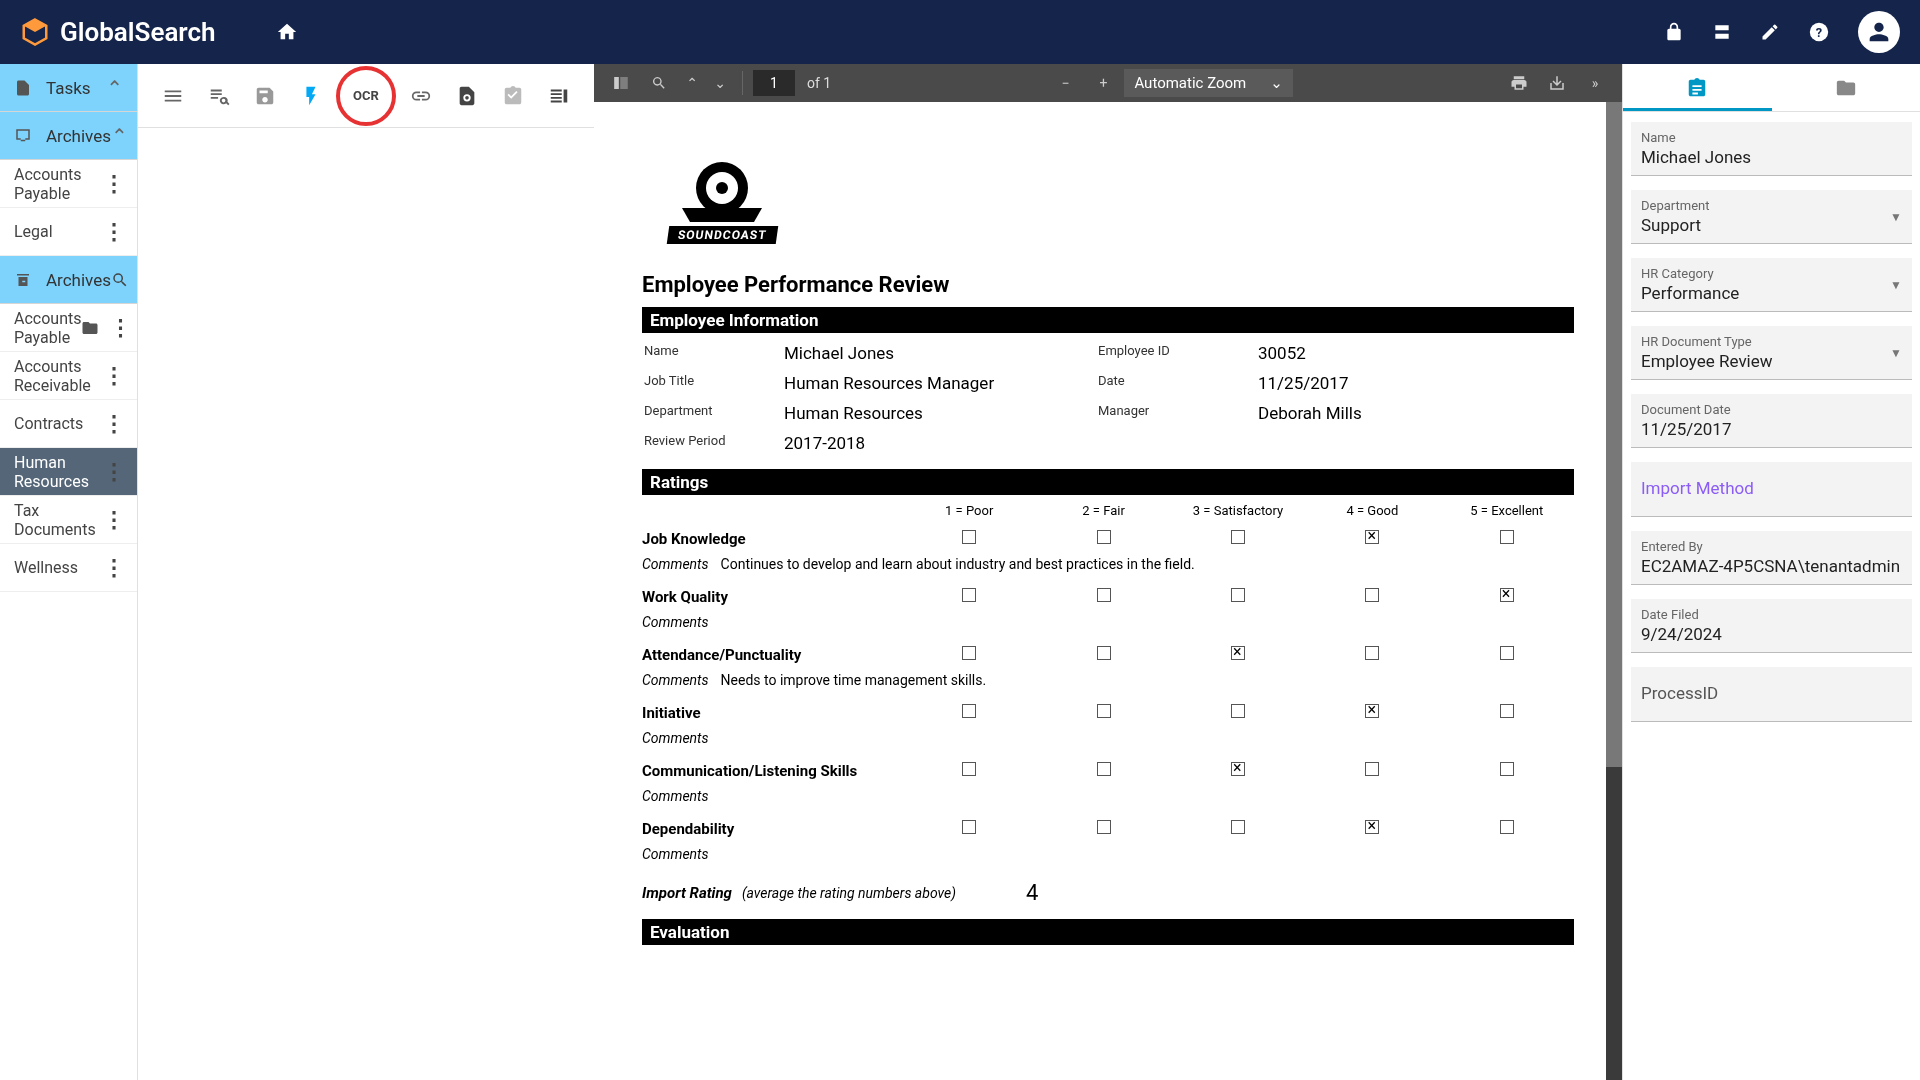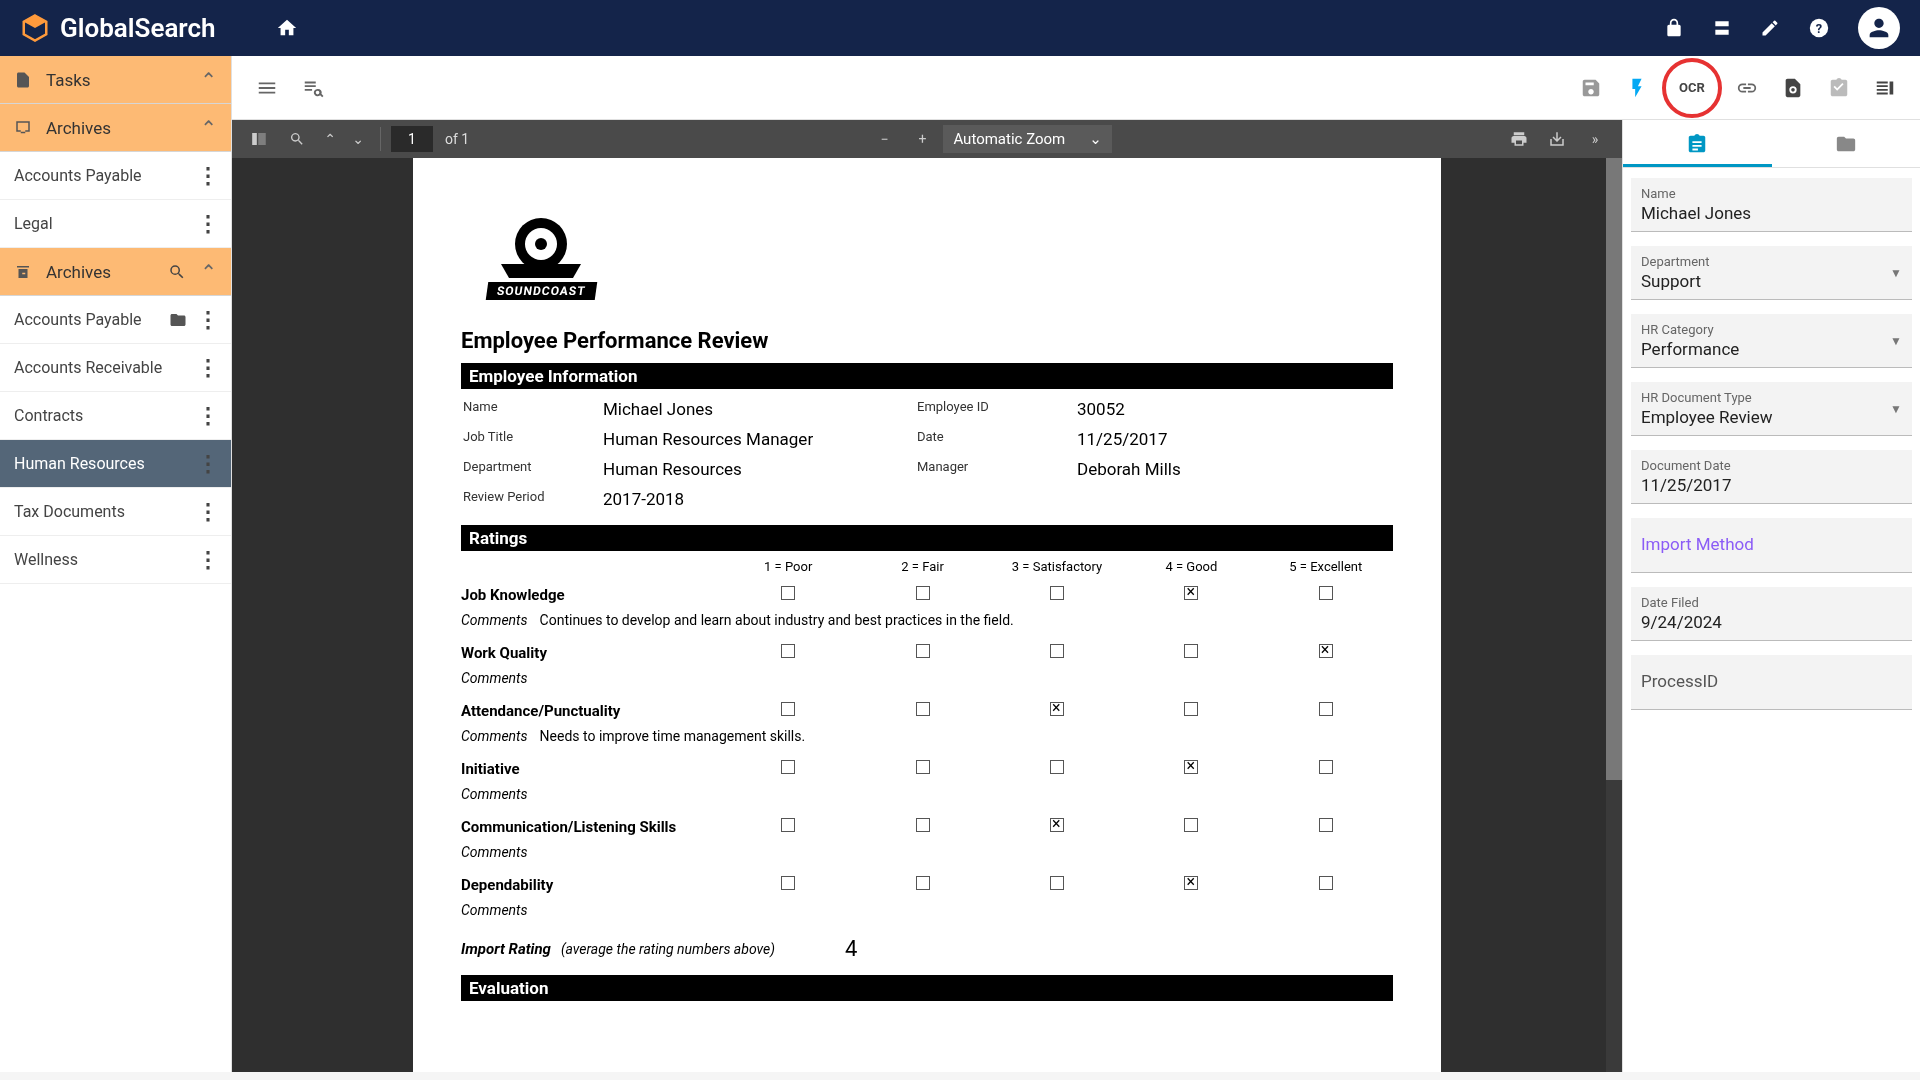--- a/index.html
+++ b/index.html
@@ -1,46 +1,46 @@
 <!DOCTYPE html>
 <html><head>
 <meta charset="utf-8">
 <style>
 * { margin: 0; padding: 0; box-sizing: border-box; font-family: -apple-system, BlinkMacSystemFont, 'Segoe UI', Roboto, sans-serif; }
 body { width: 1920px; height: 1080px; overflow: hidden; background: #f5f5f5; }
 
 
-.top-header { height: 56px; background: #14244a; display: flex; align-items: center; padding: 0 20px; color: #fff; }
+.top-header { height: 64px; background: #14244a; display: flex; align-items: center; padding: 0 20px; color: #fff; }
 .logo-wrap { display: flex; align-items: center; gap: 10px; font-size: 26px; font-weight: 600; }
 .logo-icon { width: 30px; height: 30px; }
 .home-icon { margin-left: 60px; font-size: 22px; cursor: pointer; }
 .header-spacer { flex: 1; }
 .header-right { display: flex; align-items: center; gap: 28px; }
 .header-right .hicon { font-size: 22px; cursor: pointer; }
 .avatar-circle { width: 42px; height: 42px; border-radius: 50%; background: #fff; display: flex; align-items: center; justify-content: center; color: #14244a; font-size: 26px; }
 
 
 .main-wrap { display: flex; height: calc(100% - 64px); }
 
 
 .sidebar { width: 232px; background: #fff; border-right: 1px solid #e0e0e0; overflow-y: auto; }
-.side-section { height: 48px; display: flex; align-items: center; padding: 0 14px; background: #fdba74; border-bottom: 1px solid #d6d6d6; cursor: pointer; }
+.side-section { height: 48px; display: flex; align-items: center; padding: 0 14px; background: #7dd3fc; border-bottom: 1px solid #d6d6d6; cursor: pointer; }
 .side-section .sicon { font-size: 18px; margin-right: 14px; color: #555; }
 .side-section .slabel { font-size: 17px; color: #333; flex: 1; }
 .side-section .schevron { color: #666; font-size: 20px; }
 .side-section .ssearch { margin-right: 14px; color: #444; font-size: 18px; }
 .side-item { height: 48px; display: flex; align-items: center; padding: 0 14px; border-bottom: 1px solid #eee; cursor: pointer; font-size: 16px; color: #444; }
 .side-item .slabel { flex: 1; }
 .side-item .badge { background: #ccc; color: #333; border-radius: 12px; padding: 1px 10px; font-size: 14px; font-weight: 600; margin-right: 10px; }
 .side-item .folder-icon { margin-right: 10px; color: #555; }
 .side-item .more { font-size: 22px; color: #444; font-weight: bold; letter-spacing: -2px; }
 .side-item.selected { background: #546678; color: #fff; }
 
 
-.content { flex: 1; display: flex; flex-direction: column; background: #fff; }
+.content { flex: 1; display: flex; flex-direction: row; background: #fff; }
 .content-toolbar { height: 64px; border-bottom: 1px solid #e0e0e0; display: flex; align-items: center; padding: 0 12px; }
 .content-toolbar .tbicon { width: 46px; height: 46px; display: flex; align-items: center; justify-content: center; color: #666; font-size: 22px; cursor: pointer; }
 .content-toolbar .tbicon.bolt { color: #03a9f4; }
 .tbspacer { flex: 1; }
 .ocr-circle { width: 60px; height: 60px; border: 4px solid #e63232; border-radius: 50%; display: flex; align-items: center; justify-content: center; color: #444; font-size: 13px; font-weight: 700; cursor: pointer; margin: 0 2px; }
 
 
 .content-body { flex: 1; display: flex; }
 .viewer-area { flex: 1; background: #2f2f2f; display: flex; flex-direction: column; position: relative; }
 
@@ -470,20 +470,24 @@
               <span class="fchev">▼</span>
             </div>
             <div class="rp-field">
               <div class="flabel">Document Date</div>
               <div class="fvalue">11/25/2017</div>
             </div>
             <div class="rp-field" style="padding: 16px 10px;">
               <div class="flabel" style="font-size: 17px; color: #8b5cf6;">Import Method</div>
             </div>
             <div class="rp-field">
+              <div class="flabel">Entered By</div>
+              <div class="fvalue">EC2AMAZ-4P5CSNA\tenantadmin</div>
+            </div>
+            <div class="rp-field">
               <div class="flabel">Date Filed</div>
               <div class="fvalue">9/24/2024</div>
             </div>
             <div class="rp-field" style="padding: 16px 10px;">
               <div class="flabel" style="font-size: 17px; color: rgb(85, 85, 85);">ProcessID</div>
             </div>
           </div>
       </div>
     </div>
   </div>

